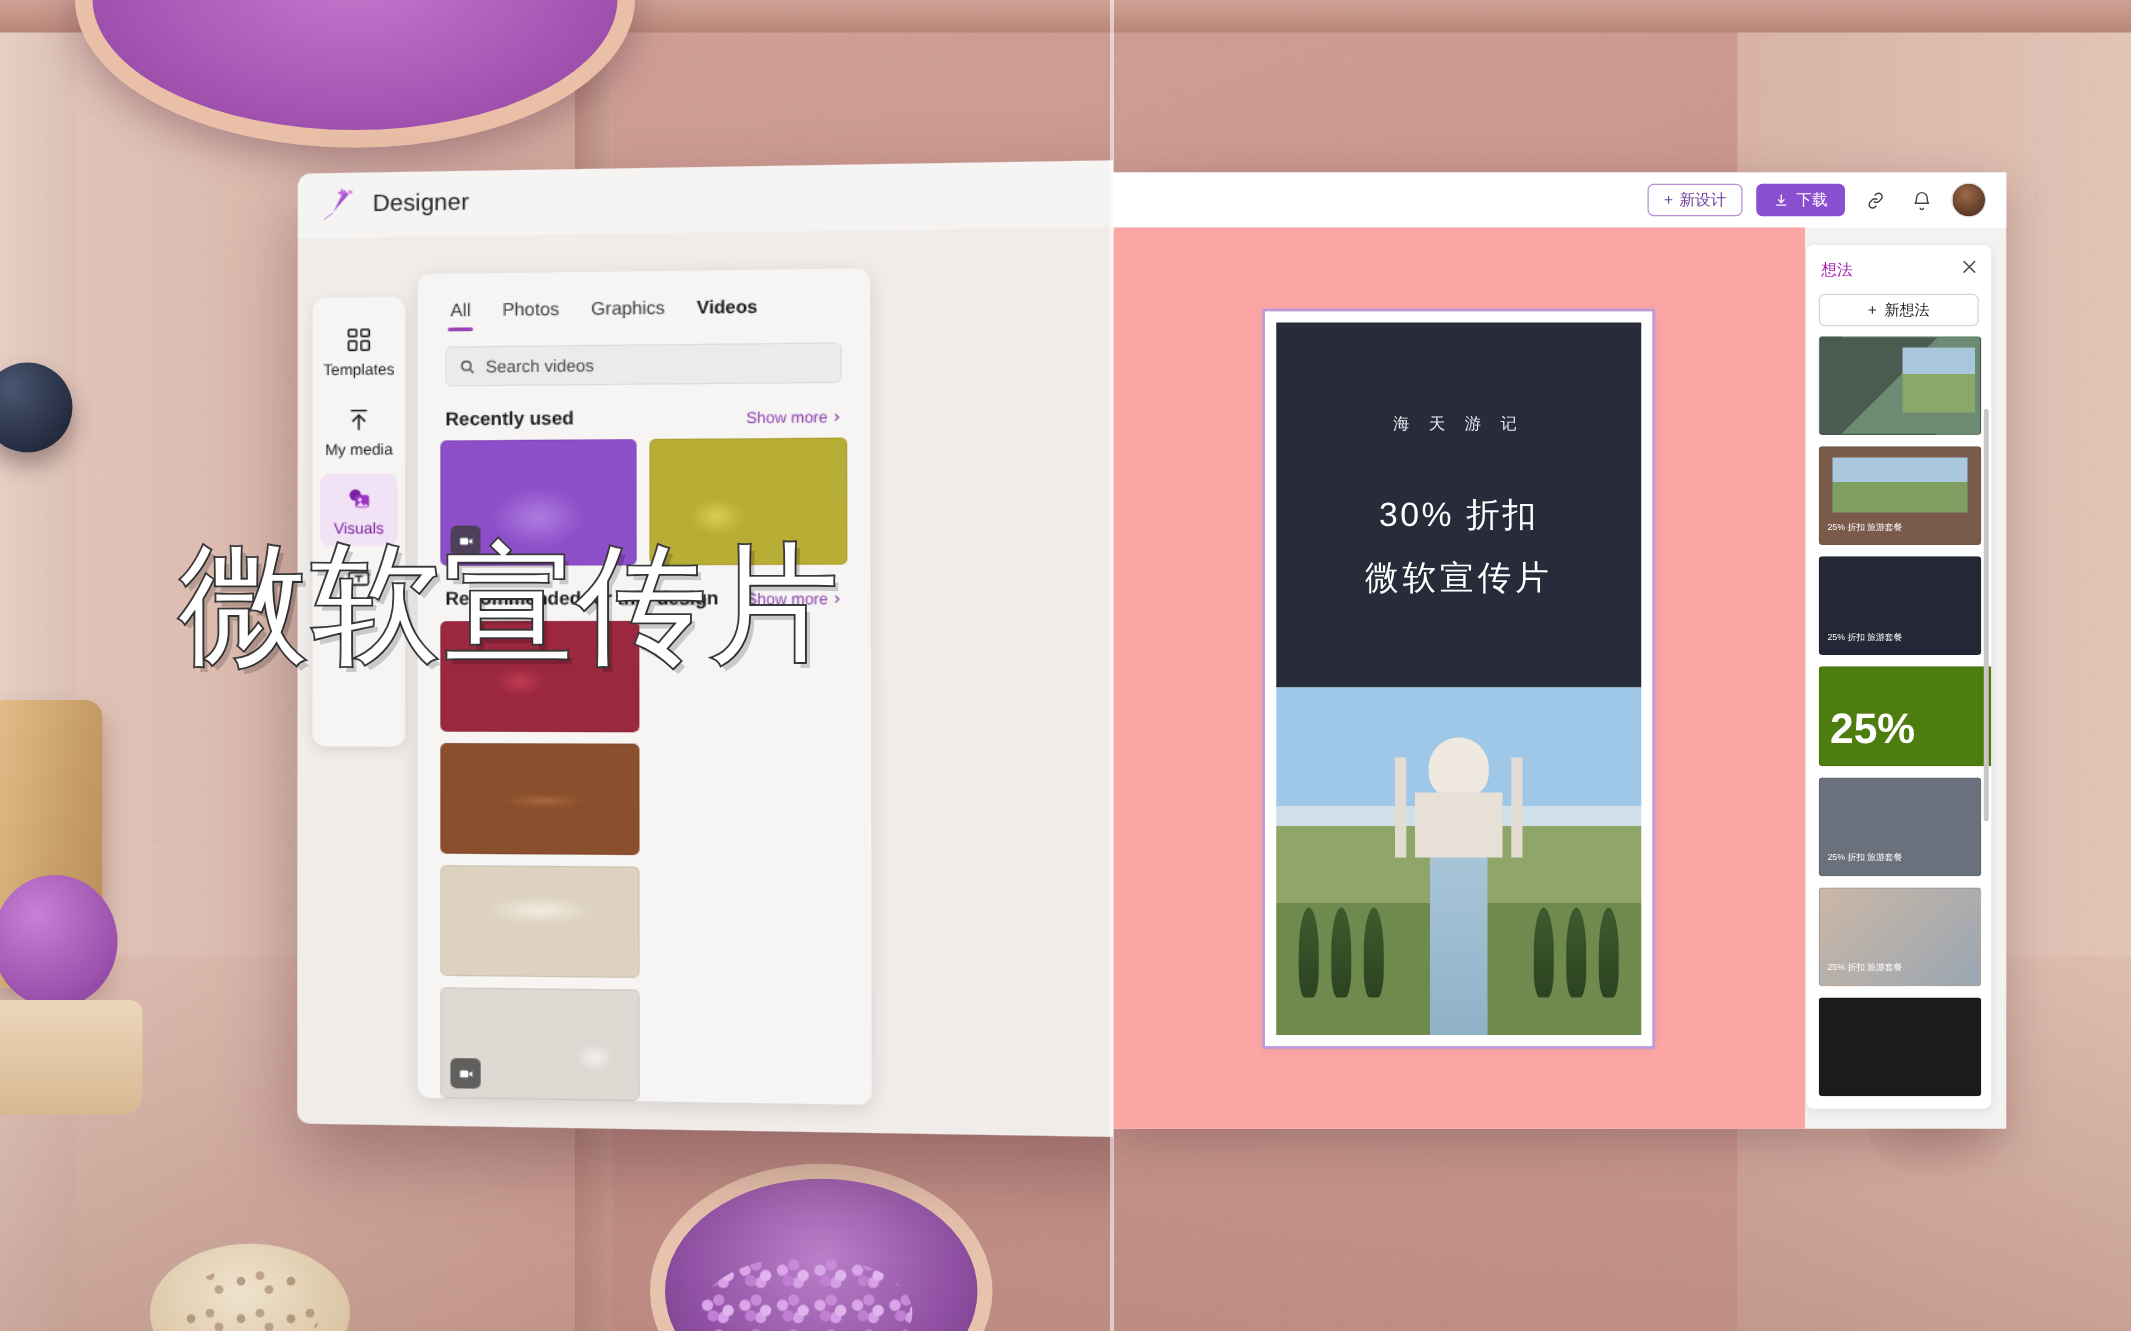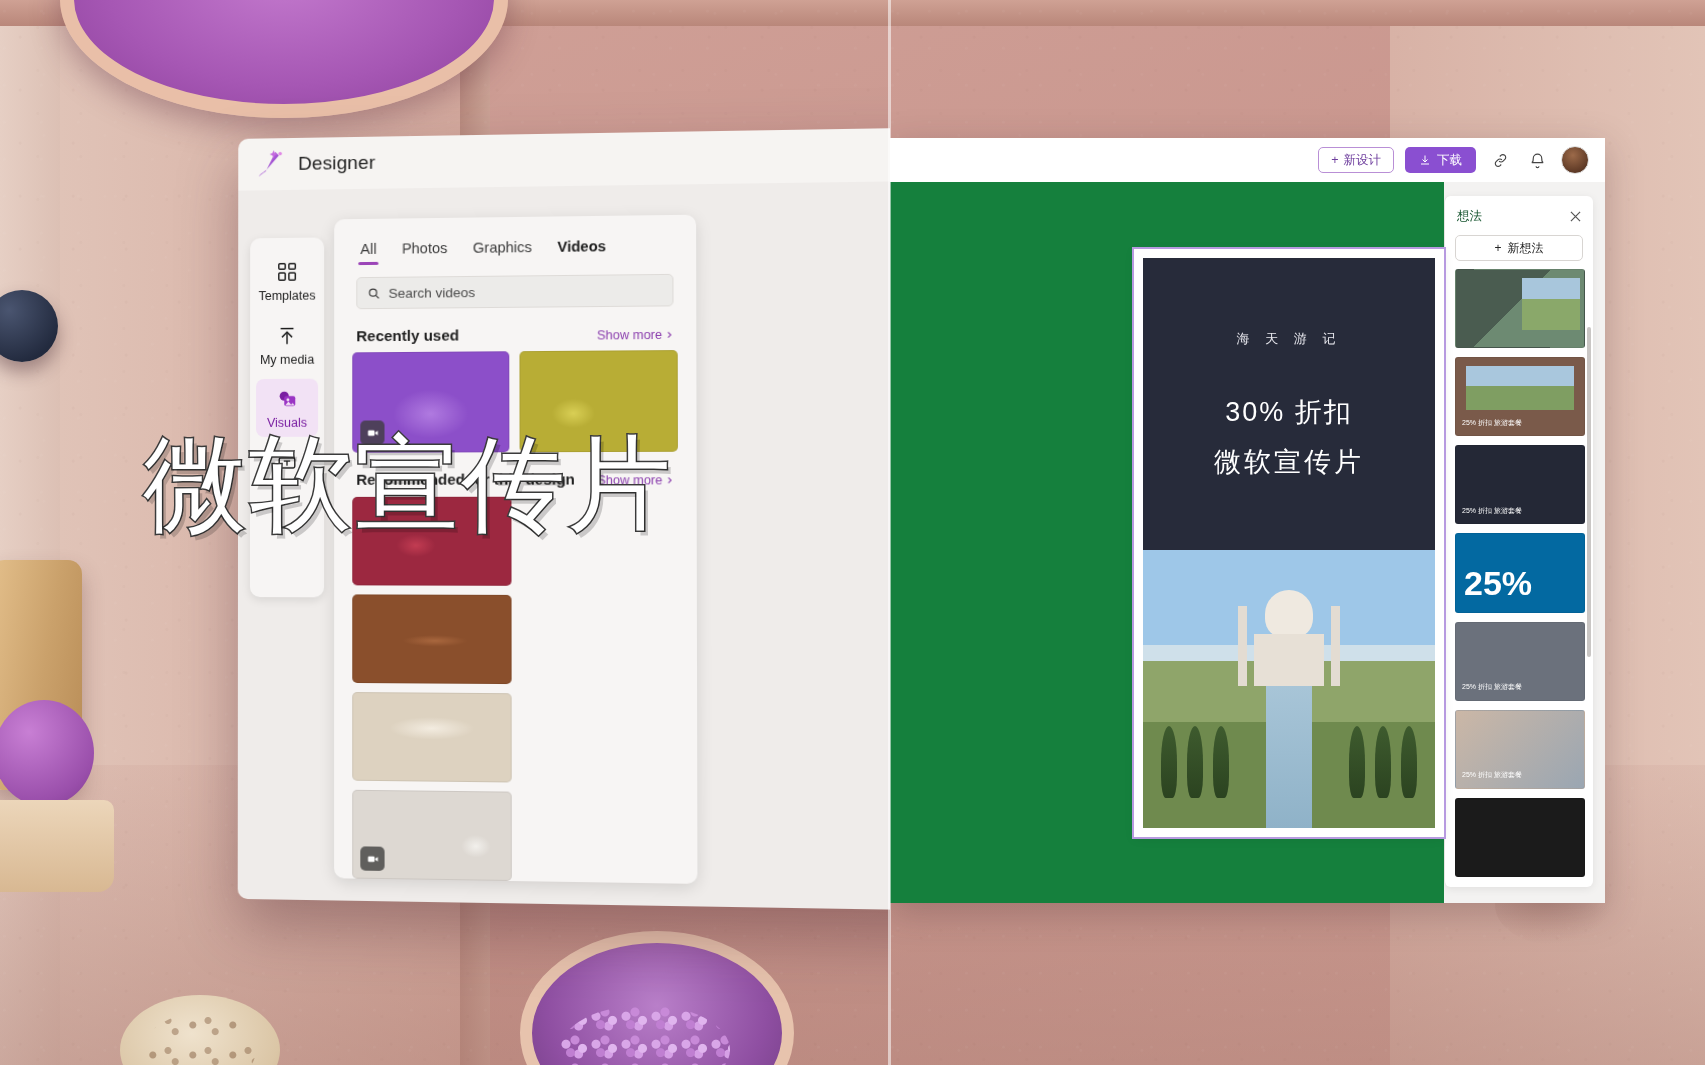--- a/index.html
+++ b/index.html
@@ -237,22 +237,22 @@
     font-size:12.5px;display:flex;align-items:center;gap:6px;border:none;
   }
   .ico-btn{width:26px;height:26px;display:flex;align-items:center;justify-content:center;}
   .avatar{
     width:26px;height:26px;border-radius:50%;
     background:radial-gradient(circle at 42% 32%,#9c6a49,#5b3724 75%);
     border:1px solid #ddd;
   }
   .app-main{flex:1;display:flex;min-height:0;}
   .canvas-area{
-    flex:1;position:relative;background:#15803d;
-    display:flex;align-items:center;justify-content:flex-end;
+    flex:1;position:relative;background:#fca5a5;
+    display:flex;align-items:center;justify-content:center;
   }
   .canvas-card{
     width:310px;height:588px;background:#fff;position:relative;
     outline:2px solid #b79ae0;outline-offset:0;box-shadow:0 2px 10px rgba(0,0,0,.08);
   }
   .cc-top{
     position:absolute;left:9px;right:9px;top:9px;height:292px;background:#272b3a;
     display:flex;flex-direction:column;align-items:center;
   }
   .cc-brand{
@@ -281,22 +281,22 @@
   }
   .tree{position:absolute;bottom:30px;width:16px;height:72px;border-radius:50% 50% 30% 30%;
         background:linear-gradient(180deg,#3e5b2e,#2b4320);}
 
   .ideas{
     width:148px;flex:none;background:#fff;border-left:1px solid #e6e4e2;
     display:flex;flex-direction:column;margin:14px 12px 16px 0;border-radius:6px;
     box-shadow:0 2px 8px rgba(0,0,0,.08);overflow:hidden;
   }
   .ideas-head{
-    display:flex;align-items:flex-end;justify-content:space-between;
-    padding:12px 12px 6px;font-size:12.5px;color:#14532d;
+    display:flex;align-items:flex-start;justify-content:space-between;
+    padding:12px 12px 6px;font-size:12.5px;color:#a21caf;
   }
   .btn-idea{
     margin:4px 10px 8px;height:26px;border:1px solid #d8d5d2;border-radius:5px;
     background:#fff;font-size:12px;color:#242424;display:flex;align-items:center;
     justify-content:center;gap:6px;
   }
   .ideas-list{
     flex:1;overflow:hidden;padding:0 10px 10px;display:flex;flex-direction:column;gap:9px;
     position:relative;
   }
@@ -308,21 +308,21 @@
   }
   .id-1{background:
       linear-gradient(135deg,#4a5c50 0 46%,#6d8a72 46% 100%),
       #4a5c50;}
   .id-1::after{content:"";position:absolute;right:4px;top:8px;width:58px;height:52px;
       background:linear-gradient(180deg,#a8c6dc 0 40%,#8aa86a 40%);}
   .id-2{background:#7a5a4a;}
   .id-2::after{content:"";position:absolute;left:10px;top:8px;right:10px;height:44px;
       background:linear-gradient(180deg,#a9c7dd 0 45%,#7f9e62 45%);}
   .id-3{background:#242836;}
-  .id-4{background:#0369a1;}
+  .id-4{background:#4d7c0f;padding-left:23px;}
   .id-5{background:#6b717c;}
   .id-6{background:linear-gradient(135deg,#cbb7a6,#9aa6b2);}
   .id-7{background:#1b1b1b;}
   .idea-lbl{position:absolute;left:6px;bottom:8px;font-size:7px;color:#fff;line-height:1.35;}
   .idea-big{position:absolute;left:8px;top:30px;font-size:34px;font-weight:700;color:#fff;}
 
   
   .seam{position:absolute;left:888px;top:0;width:3px;height:100%;background:rgba(255,255,255,.55);}
   .ovl{
     position:absolute;top:432px;width:100%;left:0;height:120px;

